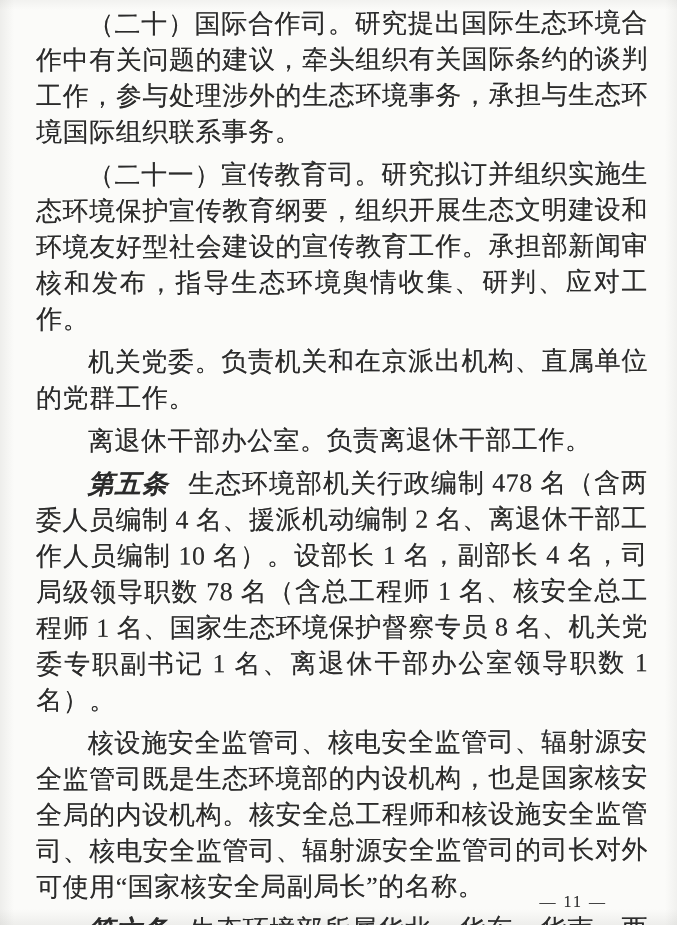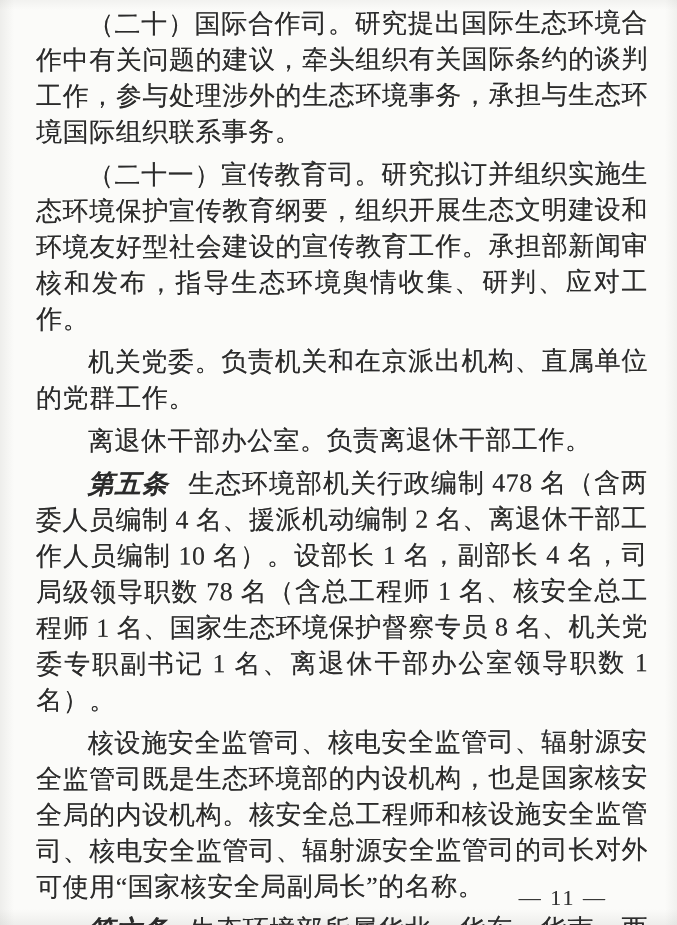--- a/index.html
+++ b/index.html
@@ -45,21 +45,21 @@
     font-weight: 700;
   }
   .para .article-label:not(:empty) {
     margin-right: 0.75em;
     font-style: italic;
   }
   .page-number {
     position: absolute;
     right: 70px;
     bottom: 14px;
-    font-size: 22px;
+    font-size: 16px;
     letter-spacing: 2px;
     color: #333;
     text-shadow: 0 0 0.6px rgba(40,40,40,0.5);
   }
 </style>
 </head>
 <body>
 
 <div class="scan-page">
   <div class="text-body">

